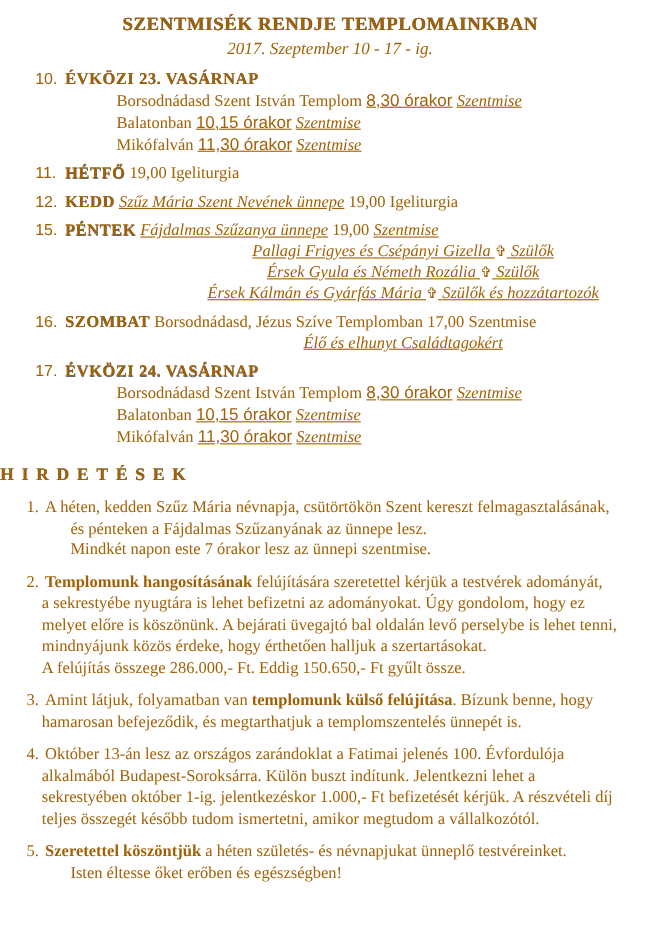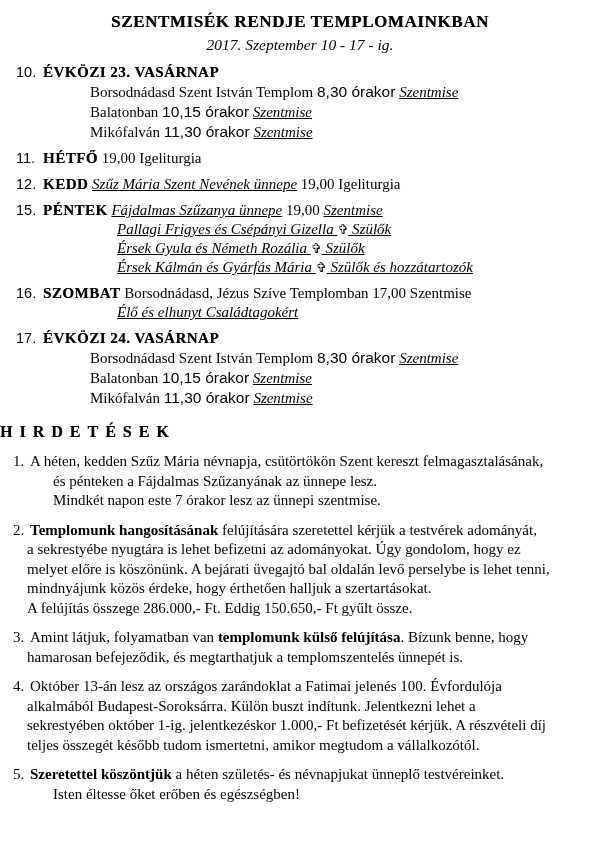--- a/index.html
+++ b/index.html
@@ -1,20 +1,20 @@
 <!DOCTYPE html>
 <html><head>
 <meta charset="utf-8">
 <style>
   html,body{margin:0;padding:0;background:#ffffff;}
   .page{
     position:relative;
     width:600px;height:848px;
     background:#ffffff;
-    color:#000000;
+    color:#a16207;
     font-family:"Liberation Serif",serif;
     font-size:15px;
     overflow:hidden;
     box-sizing:border-box;
     padding-top:12px;
   }
   .title{
     text-align:center;
     font-weight:bold;
     font-size:17px;
@@ -23,52 +23,52 @@
     text-shadow:0.4px 0.4px 0 #555;
   }
   .subtitle{
     text-align:center;
     font-style:italic;
     font-size:15.5px;
     line-height:21px;
     margin-top:2px;
   }
   
-  #schedule{padding-left:16px;margin-top:8px;}
+  #schedule{padding-left:32px;margin-top:8px;}
   .s-entry{margin-top:7px;}
   .s-line,.s-sub{line-height:19px;white-space:nowrap;}
   .s-num{
     display:inline-block;width:27px;
     font-family:"Liberation Sans",sans-serif;
     font-size:14.5px;
   }
   .s-day{
     font-weight:bold;
     letter-spacing:0.5px;
     font-size:15px;
     text-shadow:0.3px 0.3px 0 #666;
   }
   .ind-1{padding-left:74px;}
-  .ind-2{padding-left:101px;}
+  .ind-2{padding-left:101px;text-align:center;}
   
   .sg-serif{}
   .sg-italic{font-style:italic;text-decoration:underline;}
   .sg-bold{font-weight:bold;}
-  .sg-sans{font-family:"Liberation Sans",sans-serif;font-size:15.5px;}
+  .sg-sans{font-family:"Liberation Sans",sans-serif;font-size:15.5px;text-decoration:underline;}
   .sg-cross{font-family:"DejaVu Sans",sans-serif;font-size:13px;font-style:normal;}
   
   .hird{
     font-weight:bold;
     font-size:16px;
     letter-spacing:7px;
     margin-top:14px;
     line-height:20px;
     text-shadow:0.3px 0.3px 0 #666;
   }
-  #announcements{padding-left:13px;margin-top:10px;}
+  #announcements{padding-left:24px;margin-top:10px;}
   .a-item{margin-top:10px;}
   .a-item:first-child{margin-top:4px;}
   .a-line{line-height:19.5px;white-space:nowrap;}
   .a-num{display:inline-block;width:17px;}
   .a-ind-1{padding-left:14px;}
   .a-ind-2{padding-left:40px;}
 </style>
 </head>
 <body>
 

